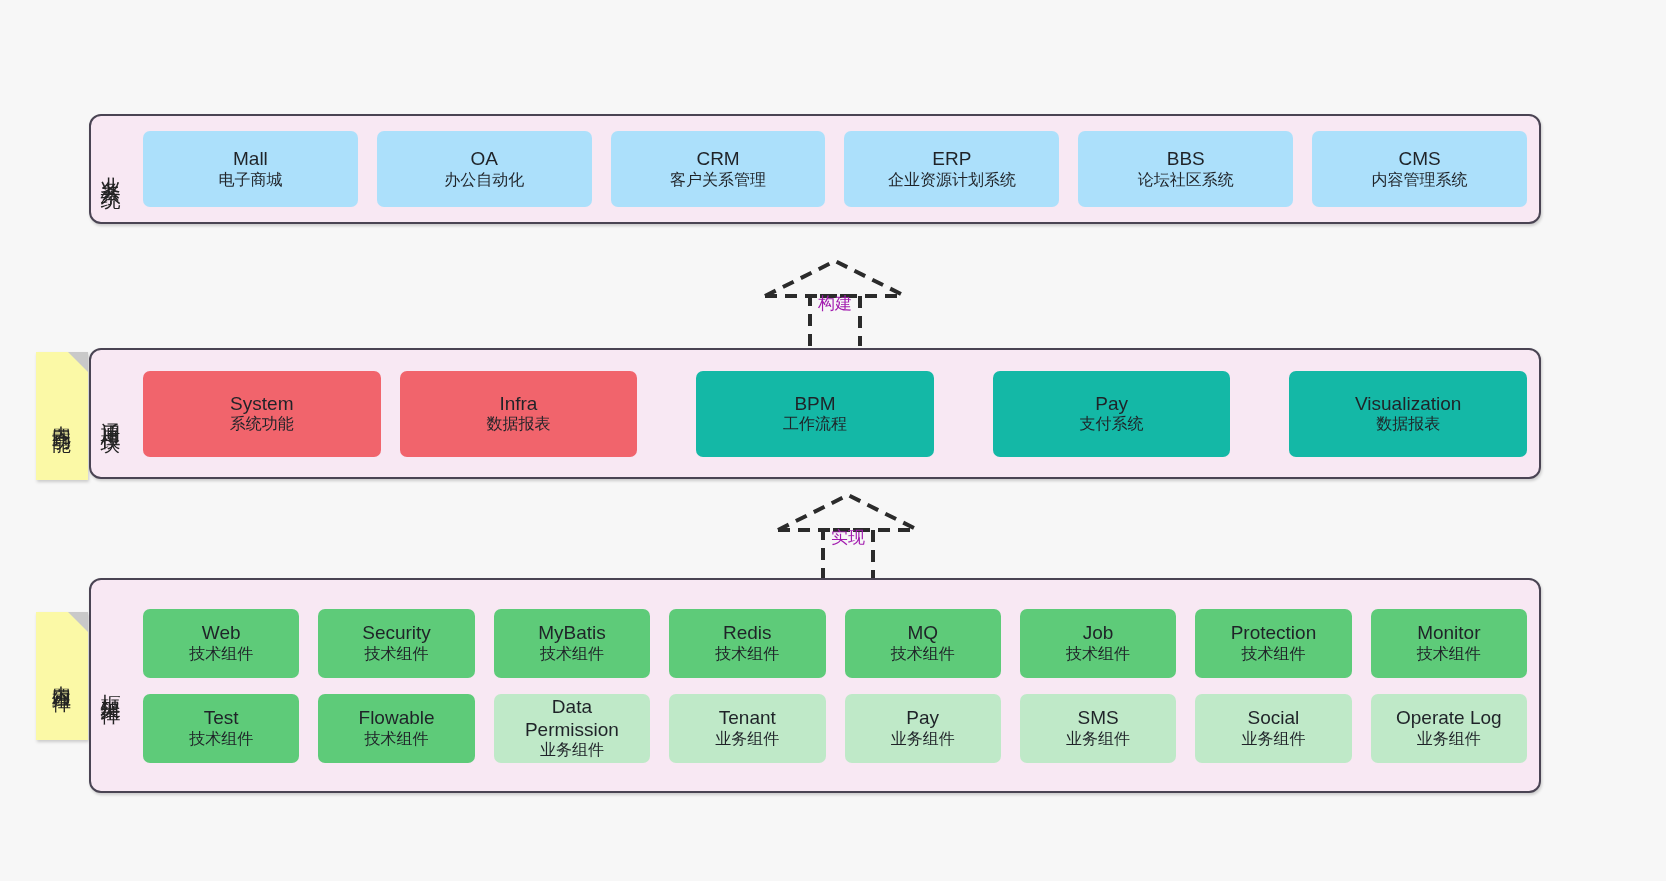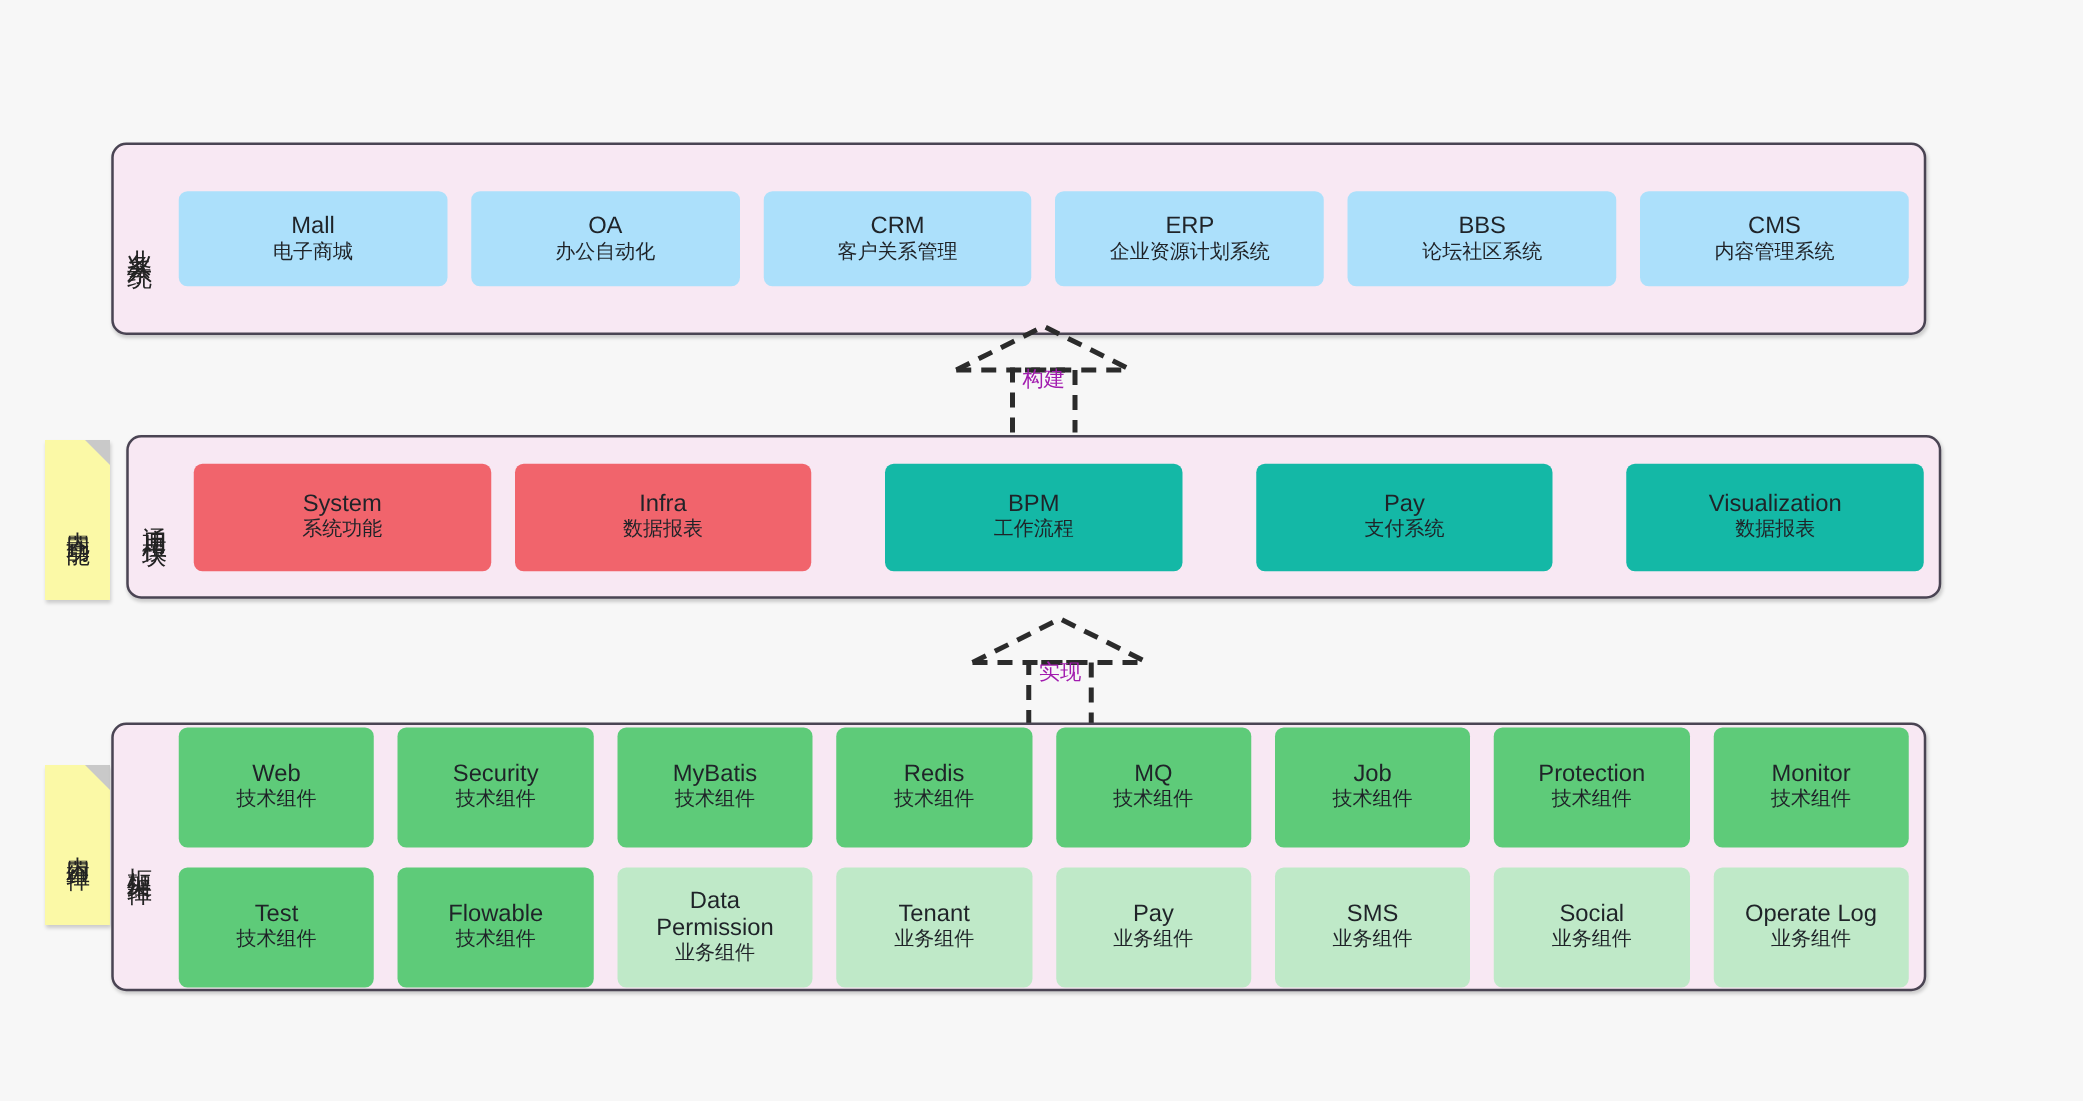--- a/index.html
+++ b/index.html
@@ -81,21 +81,21 @@
   .card .t2 { font-size: 16px; }
 
   .h-blue   { background: #ace0fb; }
   .h-red    { background: #f1646c; }
   .h-pink   { background: #14b8a6; margin-left: 40px; }
   .h-green  { background: #5ecb79; }
   .h-green2 { background: #bfe9c8; }
 
   .cards-blue  { height: 76px; }
   .cards-mod   { height: 86px; }
-  .cards-comp  { height: 96px; }
+  .cards-comp  { height: 69px; }
 
   
   .note {
     position: absolute;
     width: 52px;
     background: #fbf9a6;
     box-shadow: 1px 2px 3px rgba(0,0,0,0.18);
     display: flex;
     align-items: center;
     justify-content: center;
@@ -129,21 +129,21 @@
     background: transparent;
     white-space: nowrap;
     user-select: none;
   }
 </style>
 </head>
 <body>
 
 <div class="canvas">
 
-  <div class="layer" id="layer-business" style="left:89px; top:114px; width:1452px; height:154px;">
+  <div class="layer" id="layer-business" style="left:89px; top:114px; width:1452px; height:110px;">
     <div class="layer-label">业务系统</div>
     <div class="layer-body">
       <div class="row">
         <div class="card h-blue cards-blue">
           <span class="t1">Mall</span>
           <span class="t2">电子商城</span>
         </div>
         <div class="card h-blue cards-blue">
           <span class="t1">OA</span>
           <span class="t2">办公自动化</span>
@@ -173,21 +173,21 @@
     <polyline points="10,38 80,3 150,38" fill="none" stroke="#2b2b2b" stroke-width="4" stroke-dasharray="12,8" stroke-linejoin="miter"></polyline>
     <line x1="10" y1="38" x2="150" y2="38" stroke="#2b2b2b" stroke-width="4" stroke-dasharray="12,8"></line>
   </svg>
   <div class="arrow-label" style="left:818px; top:292px;">构建</div>
 
   <div class="note" style="left:36px; top:352px; height:128px;">
     <span class="fold"></span>
     <span>内置功能</span>
   </div>
 
-  <div class="layer" id="layer-modules" style="left:101px; top:348px; width:1452px; height:131px;">
+  <div class="layer" id="layer-modules" style="left:89px; top:348px; width:1452px; height:131px;">
     <div class="layer-label">通用模块</div>
     <div class="layer-body">
       <div class="row">
         <div class="card h-red cards-mod">
           <span class="t1">System</span>
           <span class="t2">系统功能</span>
         </div>
         <div class="card h-red cards-mod">
           <span class="t1">Infra</span>
           <span class="t2">数据报表</span>

